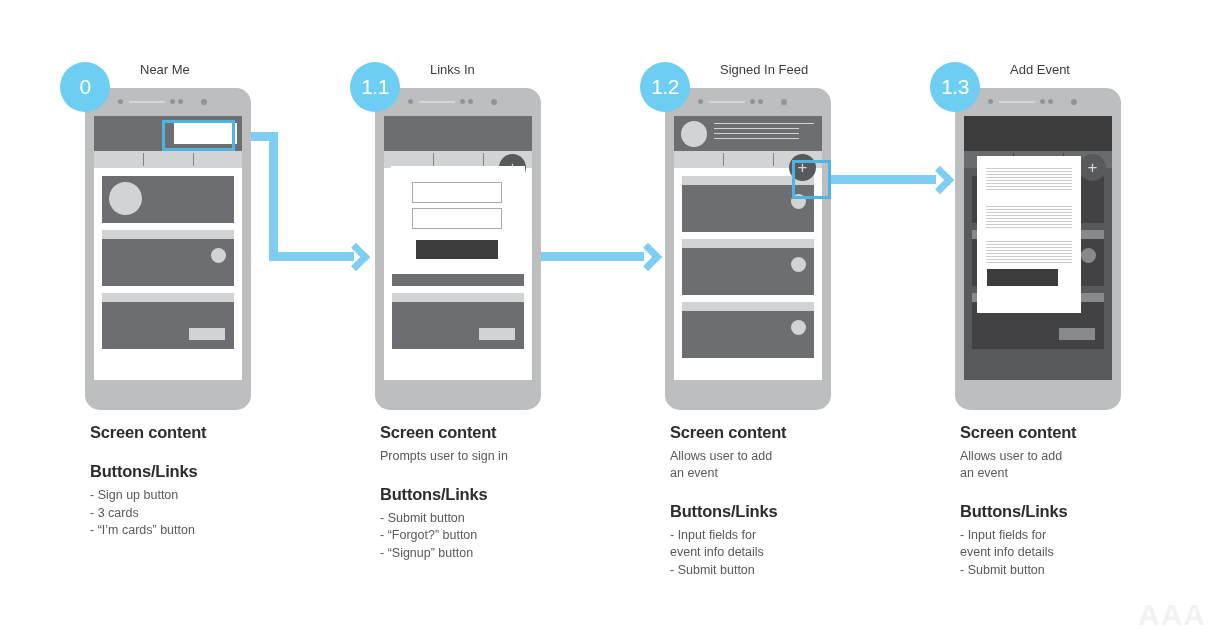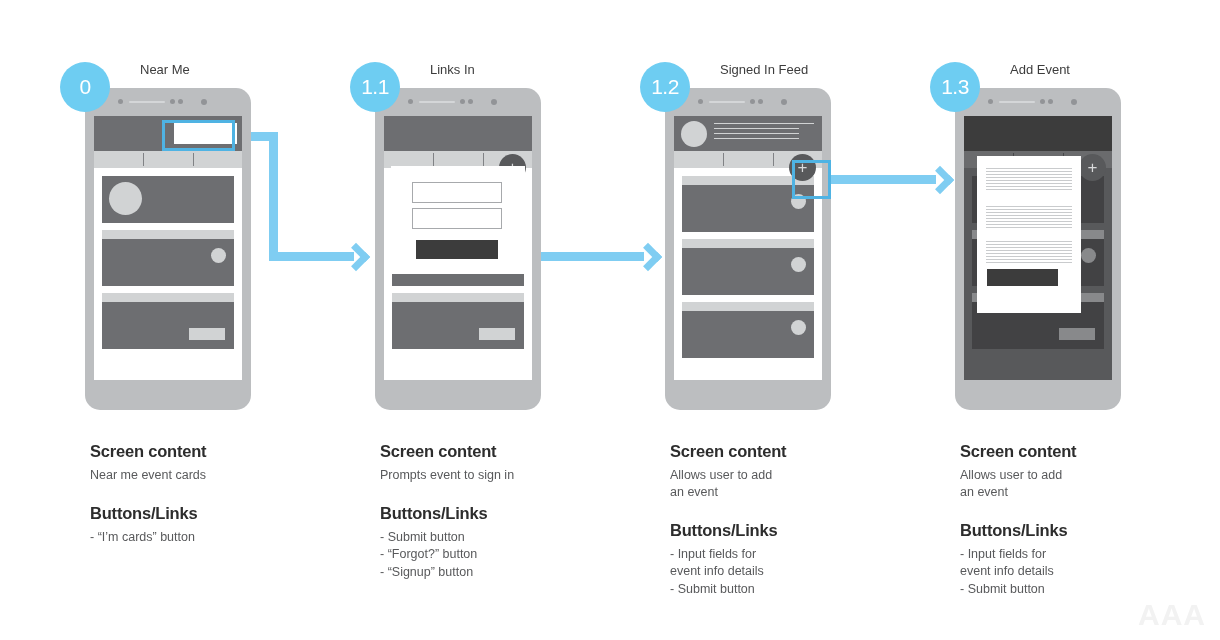--- a/index.html
+++ b/index.html
@@ -158,21 +158,21 @@
 
   
   .arrow-line { position: absolute; background: #7fcdf2; z-index: 3; }
   .arrow-head {
     position: absolute; width: 20px; height: 20px; z-index: 3;
     border-top: 7px solid #7fcdf2; border-right: 7px solid #7fcdf2;
     transform: rotate(45deg);
   }
 
   
-  .caption { position: absolute; left: 30px; top: 442px; width: 260px; }
+  .caption { position: absolute; left: 30px; top: 423px; width: 260px; }
   .cap-h {
     font-size: 16.5px; font-weight: bold; color: #2d2d2d;
     letter-spacing: -0.2px;
   }
   .cap-sub { font-size: 12.5px; color: #58595b; margin-top: 6px; line-height: 1.35; }
   .cap-h2 {
     font-size: 16.5px; font-weight: bold; color: #2d2d2d;
     letter-spacing: -0.2px; margin-top: 20px;
   }
   .cap-list { margin-top: 6px; }
@@ -228,23 +228,24 @@
             </div>
           </div>
         </div>
       </div>
     </div>
 
     <div class="hl" style="left:102px; top:120px; width:73px; height:31px;"></div>
 
     <div class="caption">
       <div class="cap-h">Screen content</div>
-      <div class="cap-sub">Near me event cards</div>
       <div class="cap-h2">Buttons/Links</div>
       <ul class="cap-list">
+        <li>- Sign up button</li>
+        <li>- 3 cards</li>
         <li>- “I’m cards” button</li>
       </ul>
     </div>
   </div>
 
   <div class="step" data-idx="1">
     <div class="badge">1.1</div>
     <div class="step-title">Links In</div>
 
     <div class="phone">
@@ -285,21 +286,21 @@
         <div class="modal-signin">
           <div class="fld f1"></div>
           <div class="fld f2"></div>
           <div class="sub"></div>
         </div>
       </div>
     </div>
 
     <div class="caption">
       <div class="cap-h">Screen content</div>
-      <div class="cap-sub">Prompts event to sign in</div>
+      <div class="cap-sub">Prompts user to sign in</div>
       <div class="cap-h2">Buttons/Links</div>
       <ul class="cap-list">
         <li>- Submit button</li>
         <li>- “Forgot?” button</li>
         <li>- “Signup” button</li>
       </ul>
     </div>
   </div>
 
   <div class="step" data-idx="2">

